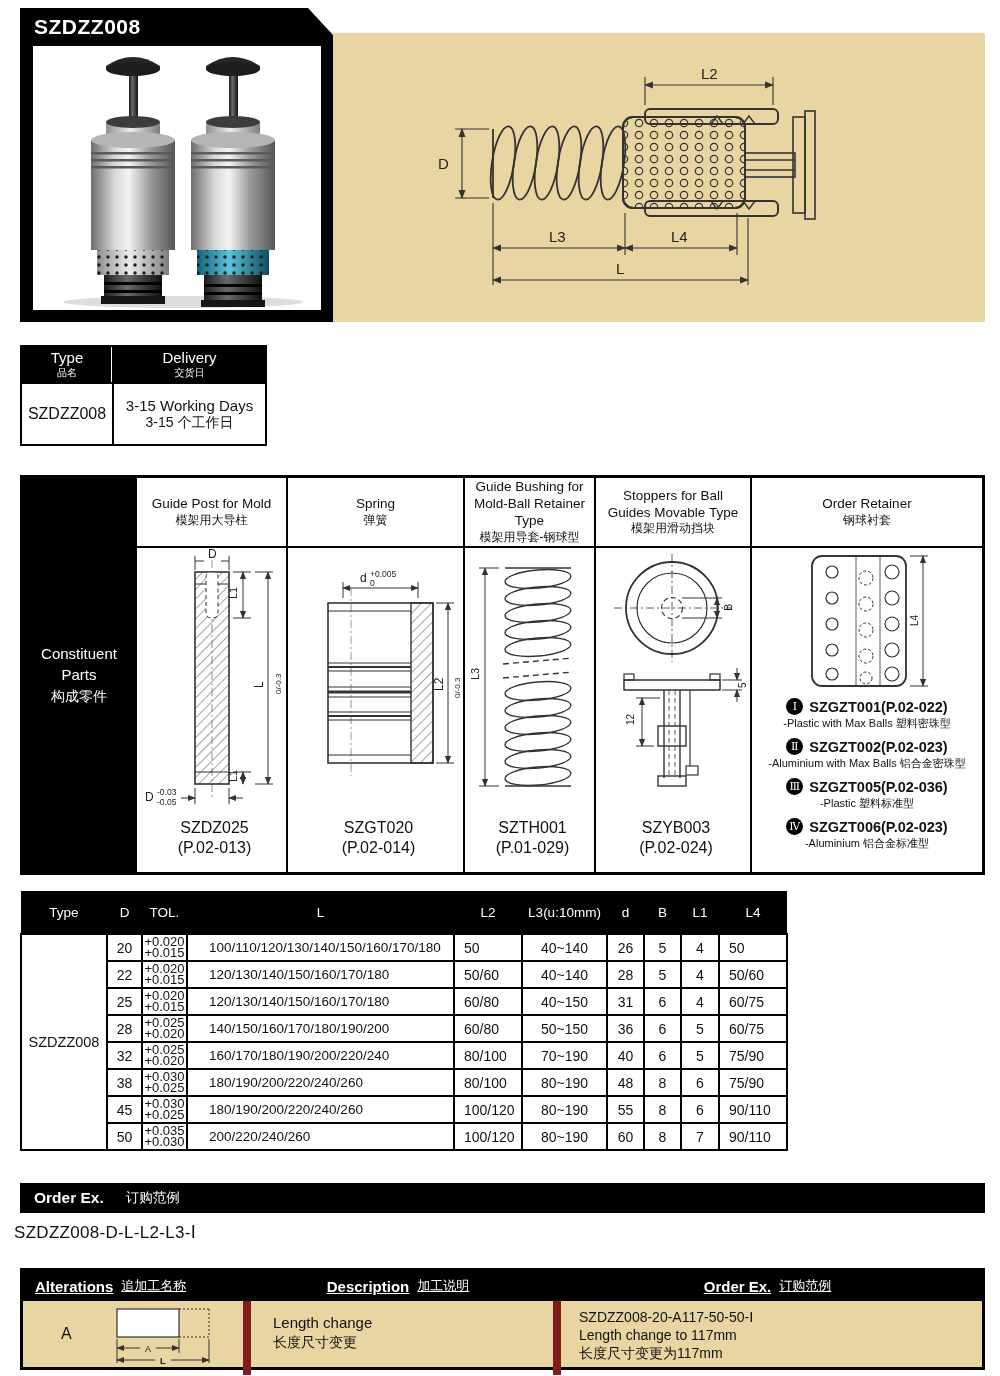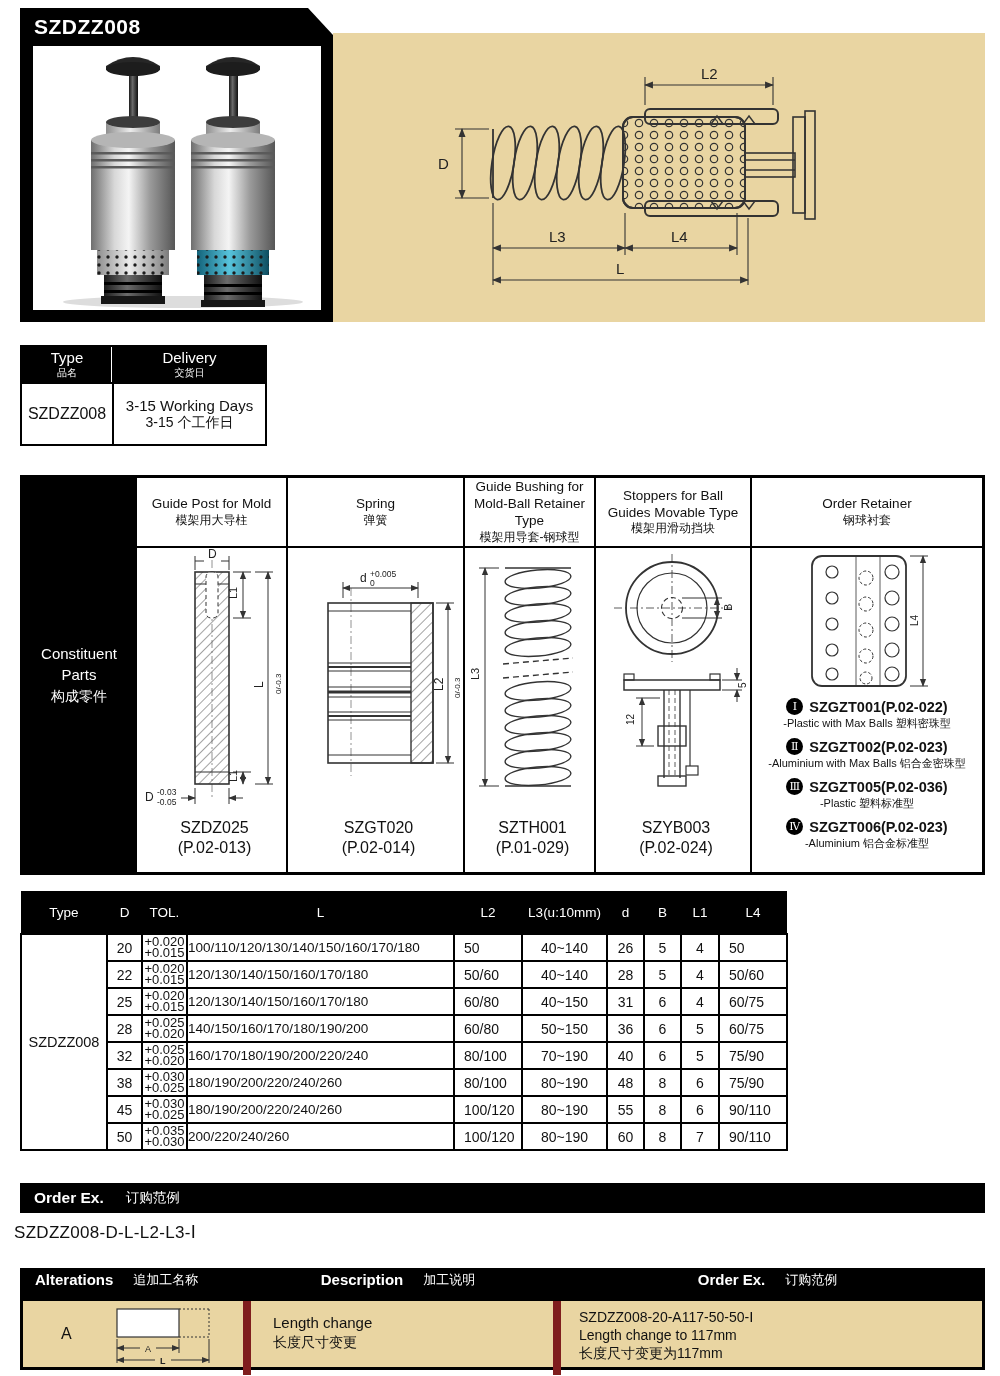--- a/index.html
+++ b/index.html
@@ -40,35 +40,35 @@
   .ret-item{margin-bottom:7px;text-align:center;}
   .ret-line1{display:flex;align-items:center;justify-content:center;gap:6px;}
   .ret-num{display:inline-flex;width:17px;height:17px;border-radius:50%;background:#000;color:#fff;
            align-items:center;justify-content:center;font-size:11px;font-family:"Liberation Serif","DejaVu Serif",serif;flex:0 0 17px;}
   .ret-code{font-size:14.5px;font-weight:bold;}
   .ret-desc{font-size:11px;margin-top:1px;}
   
   .dim-table{position:absolute;left:20px;top:891px;border-collapse:collapse;table-layout:fixed;width:766px;}
   .dim-table th{background:#000;color:#fff;font-weight:normal;font-size:13.5px;height:42px;padding:0;}
   .dim-table td{border:2px solid #000;font-size:14px;height:25px;padding:0 0;text-align:center;}
-  .dim-table td.lcell{text-align:left;padding-left:0;font-size:13.5px;}
+  .dim-table td.lcell{text-align:left;padding-left:21px;font-size:13.5px;}
   .dim-table td.l2cell,.dim-table td.l4cell{text-align:left;padding-left:9px;}
   .dim-table td.tol{font-size:13px;line-height:10.5px;margin-left:20px;}
   .dim-table td.tol span{display:block;}
   .dim-table td.typecell{font-size:14.5px;}
   
   .order-bar{position:absolute;left:20px;top:1183px;width:965px;height:30px;background:#000;color:#fff;
              display:flex;align-items:center;box-sizing:border-box;padding-left:14px;gap:22px;}
   .order-bar .en{font-size:15.5px;font-weight:bold;}
   .order-bar .zh{font-size:13.5px;}
   .order-example{position:absolute;left:14px;top:1222px;font-size:17px;letter-spacing:.3px;}
   
   .alt{position:absolute;left:20px;top:1268px;width:965px;border:3px solid #000;box-sizing:border-box;}
   .alt-head{display:grid;grid-template-columns:220px 310px 1fr;background:#000;color:#fff;height:30px;}
-  .alt-head .hc{display:flex;align-items:flex-start;justify-content:center;gap:20px;}
+  .alt-head .hc{display:flex;align-items:center;justify-content:center;gap:8px;text-decoration:underline;}
   .alt-head .hc:first-child{justify-content:flex-start;padding-left:12px;}
   .alt-head .en{font-size:15px;font-weight:bold;}
   .alt-head .zh{font-size:13px;}
   .alt-row{display:grid;grid-template-columns:220px 310px 1fr;background:#e9d5a2;height:66px;}
   .alt-row .ac{border-left:8px solid #7f1d1d;position:relative;}
   .alt-row .ac:first-child{border-left:none;}
   .alt-code{position:absolute;left:38px;top:24px;font-size:16px;}
   .alt-desc{padding:12px 0 0 22px;line-height:1.3;}
   .alt-desc .en{font-size:15px;display:block;}
   .alt-desc .zh{font-size:14px;display:block;}

